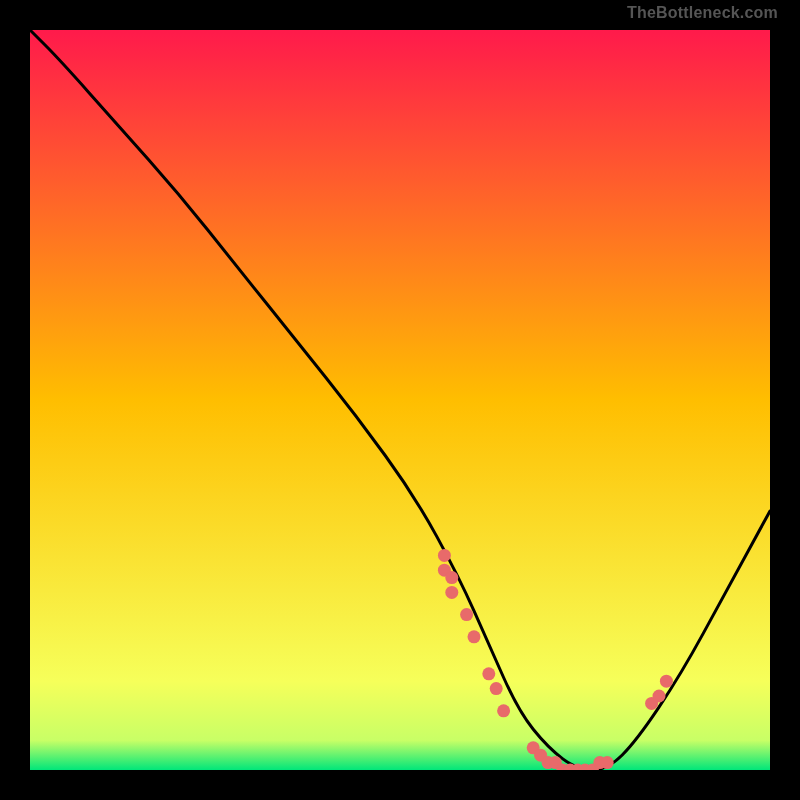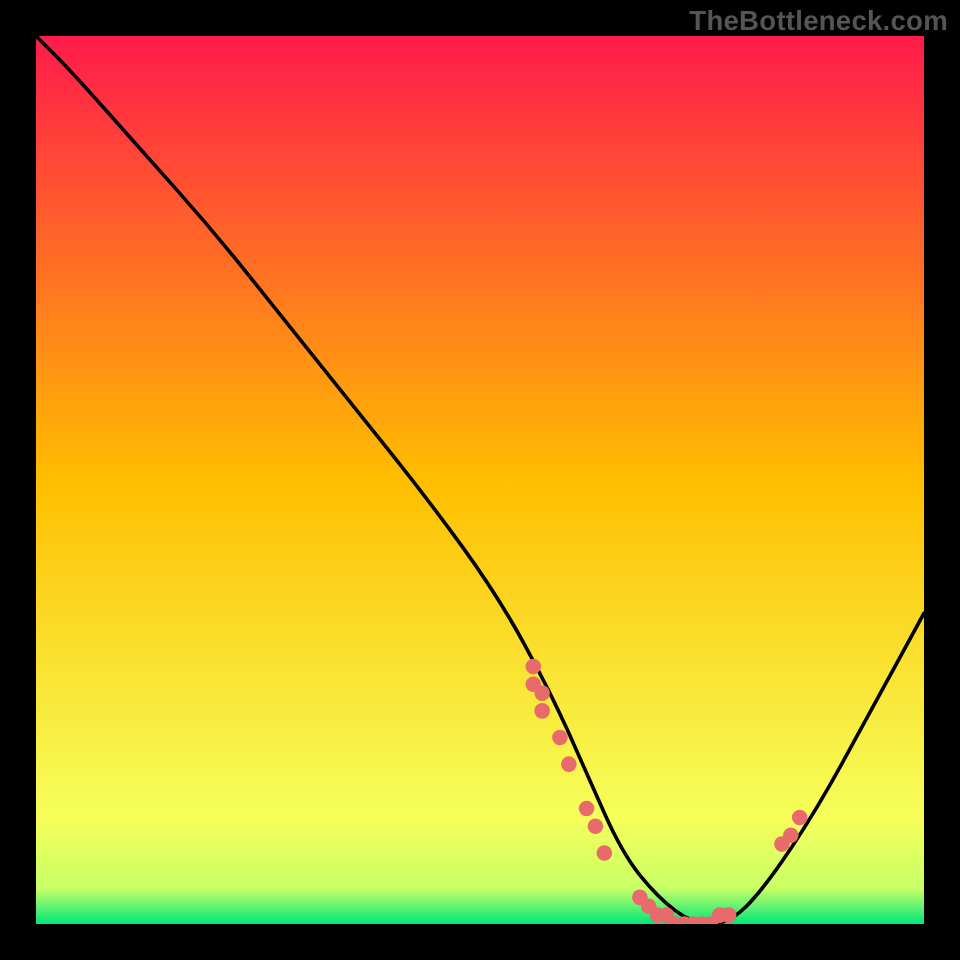--- a/index.html
+++ b/index.html
@@ -13,23 +13,23 @@
   }
   .frame {
     position: relative;
     width: 800px;
     height: 800px;
     background: #000;
   }
   .watermark {
     position: absolute;
     top: 4px;
-    right: 10px;
+    right: 22px;
     color: #555;
-    font-size: 23px;
+    font-size: 16px;
     font-weight: 600;
     letter-spacing: 0.2px;
     z-index: 5;
   }
   .plot {
     position: absolute;
     left: 30px;
     top: 30px;
     width: 740px;
     height: 740px;

